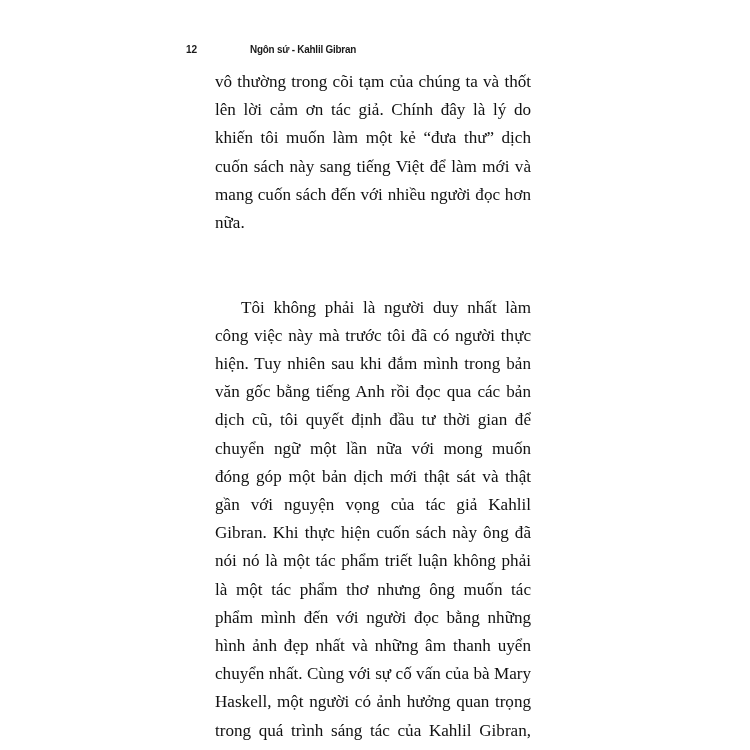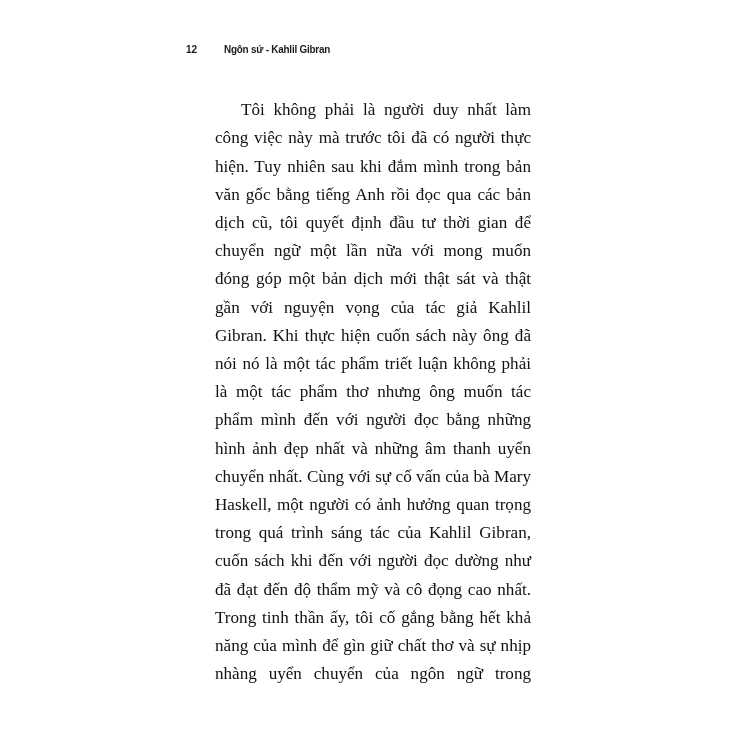--- a/index.html
+++ b/index.html
@@ -24,20 +24,21 @@
   }
 
   
   .running-head {
     position: absolute;
     left: 186px;
     top: 43px;
     display: flex;
     align-items: baseline;
     white-space: nowrap;
+    gap: 26px;
   }
 
   .folio {
     font-family: "Liberation Sans", "DejaVu Sans", sans-serif;
     font-weight: bold;
     font-size: 11.5px;
     letter-spacing: -0.2px;
     color: #1a1a1a;
     transform: scaleX(0.88);
     transform-origin: left center;
@@ -89,19 +90,20 @@
 
 <div class="page">
 
   <div class="running-head">
     <span class="folio">12</span>
     <span class="head-title">Ngôn sứ - Kahlil Gibran</span>
   </div>
 
   <div class="textblock">
 
+    <p class="para">vô thường trong cõi tạm của chúng ta và thốt lên lời cảm ơn tác giả. Chính đây là lý do khiến tôi muốn làm một kẻ “đưa thư” dịch cuốn sách này sang tiếng Việt để làm mới và mang cuốn sách đến với nhiều người đọc hơn nữa.</p>
 
     <p class="para indent">
       <span>Tôi không phải là người duy nhất làm công việc này mà trước tôi đã có người thực hiện. Tuy nhiên sau khi đắm mình trong bản văn gốc bằng tiếng Anh rồi đọc qua các bản dịch cũ, tôi quyết định đầu tư thời gian để chuyển ngữ một lần nữa với mong muốn đóng góp một bản dịch mới thật sát và thật gần với nguyện vọng của tác giả Kahlil Gibran. Khi thực hiện cuốn sách này ông đã nói nó là một tác phẩm triết luận không phải là một tác phẩm thơ nhưng ông muốn tác phẩm mình đến với người đọc bằng những hình ảnh đẹp nhất và những âm thanh uyển chuyển nhất. Cùng với sự cố vấn của bà Mary Haskell, một người có ảnh hưởng quan trọng trong quá trình sáng tác của Kahlil Gibran, cuốn sách khi đến với người đọc dường như đã đạt đến độ thẩm mỹ và cô đọng cao nhất. Trong tinh thần ấy, tôi cố gắng bằng hết khả năng của mình để gìn giữ chất thơ và sự nhịp nhàng uyển chuyển của ngôn ngữ trong </span>
     </p>
 
   </div>
 </div>
 
 </body></html>

